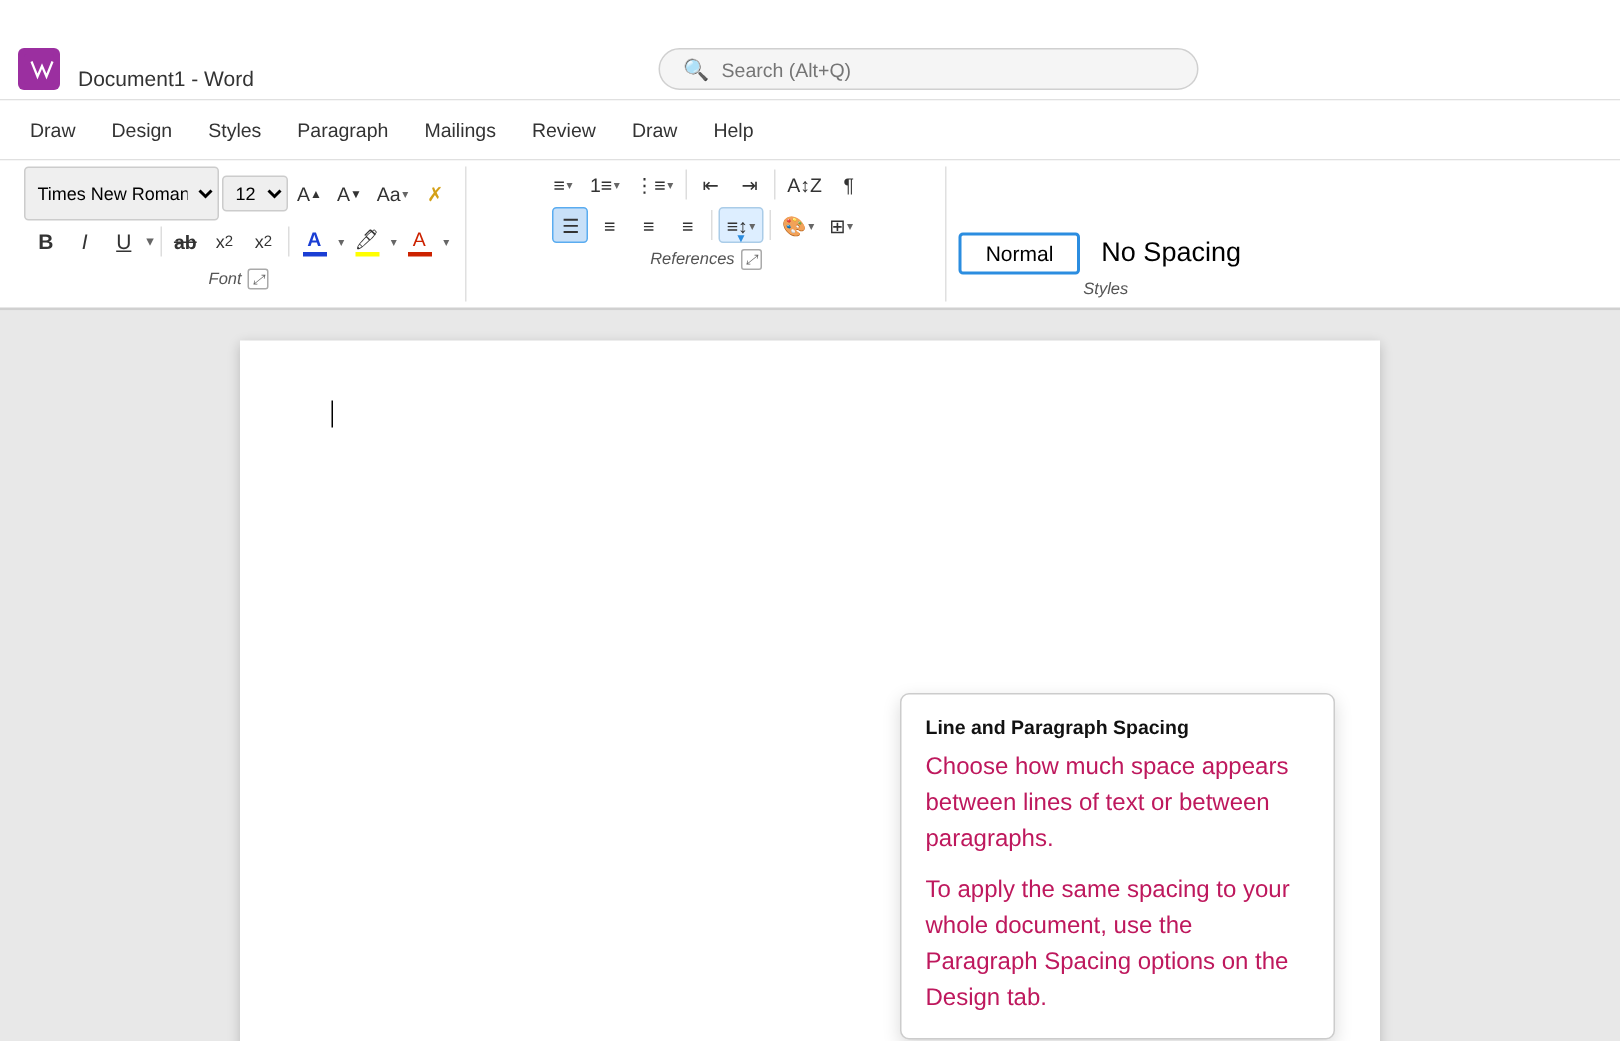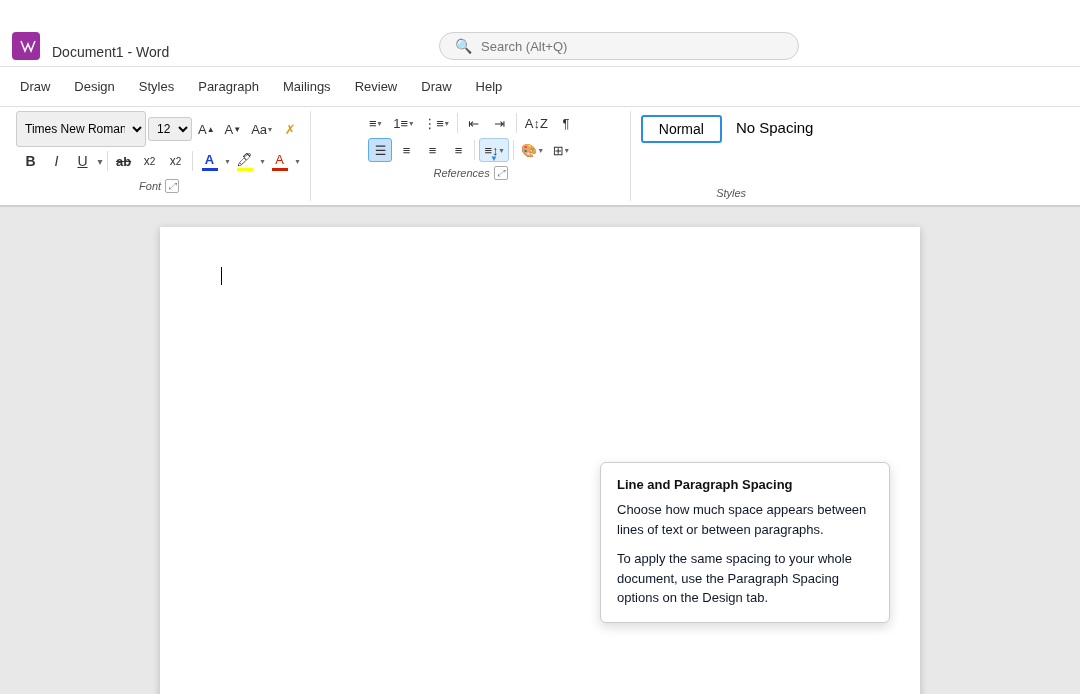--- a/index.html
+++ b/index.html
@@ -77,40 +77,40 @@
     .ribbon-btn.active-highlight { background: #c8e0f8; border: 1px solid #5aacf0; }
 
     
     .styles-group { min-width: 200px; border-right: none; }
     .style-normal {
       border: 2px solid #2b8de0; border-radius: 3px; padding: 4px 16px;
       font-size: 14px; font-weight: 500; cursor: pointer; margin-right: 4px;
       background: white;
     }
     .style-nospacing {
-      border: none; padding: 4px 8px; font-size: 15px; cursor: pointer;
+      border: none; padding: 4px 8px; font-size: 18px; cursor: pointer;
       background: white; border-radius: 3px;
     }
 
     
     .doc-area { background: #e8e8e8; flex: 1; display: flex; justify-content: center; padding: 20px; position: relative; height: calc(694px - 192px); overflow: hidden; }
     .doc-page { background: white; width: 760px; height: 500px; box-shadow: 0 2px 8px rgba(0,0,0,0.2); padding: 40px 60px; position: relative; }
     .cursor { display: inline-block; width: 1px; height: 18px; background: #000; animation: blink 1s infinite; vertical-align: text-bottom; margin-left: 1px; }
     @keyframes blink { 0%,100%{opacity:1} 50%{opacity:0} }
 
     
     .tooltip-box {
       position: absolute; left: 600px; top: 255px;
       background: white; border: 1px solid #ccc; border-radius: 6px;
       padding: 14px 16px; width: 290px;
       box-shadow: 0 4px 12px rgba(0,0,0,0.15);
       z-index: 100;
     }
     .tooltip-title { font-size: 13px; font-weight: 600; color: #111; margin-bottom: 8px; }
-    .tooltip-body { font-size: 13px; color: #0f172a; line-height: 1.5; }
+    .tooltip-body { font-size: 16px; color: #be185d; line-height: 1.5; }
     .tooltip-body p { margin-bottom: 10px; }
     .tooltip-body p:last-child { margin-bottom: 0; }
 
     
     .dd-arrow { font-size: 8px; color: #666; margin-left: 1px; }
 
     
     .sep { width: 1px; height: 20px; background: #ddd; margin: 0 2px; }
 
     
@@ -221,21 +221,21 @@
       <button class="ribbon-btn">🎨<span class="dd-arrow">▾</span></button>
       <button class="ribbon-btn">⊞<span class="dd-arrow">▾</span></button>
     </div>
     <div class="ribbon-label">
       <span>References</span>
       <div class="ribbon-expand">⤢</div>
     </div>
   </div>
 
   <div class="ribbon-group styles-group">
-    <div class="rrow" style="flex:1;align-items:flex-start;margin-top:4px">
+    <div class="rrow" style="flex:1;align-items:flex-end;margin-top:4px">
       <button class="style-normal">Normal</button>
       <button class="style-nospacing">No Spacing</button>
     </div>
     <div class="ribbon-label">
       <span>Styles</span>
     </div>
   </div>
 
 </div>
 

